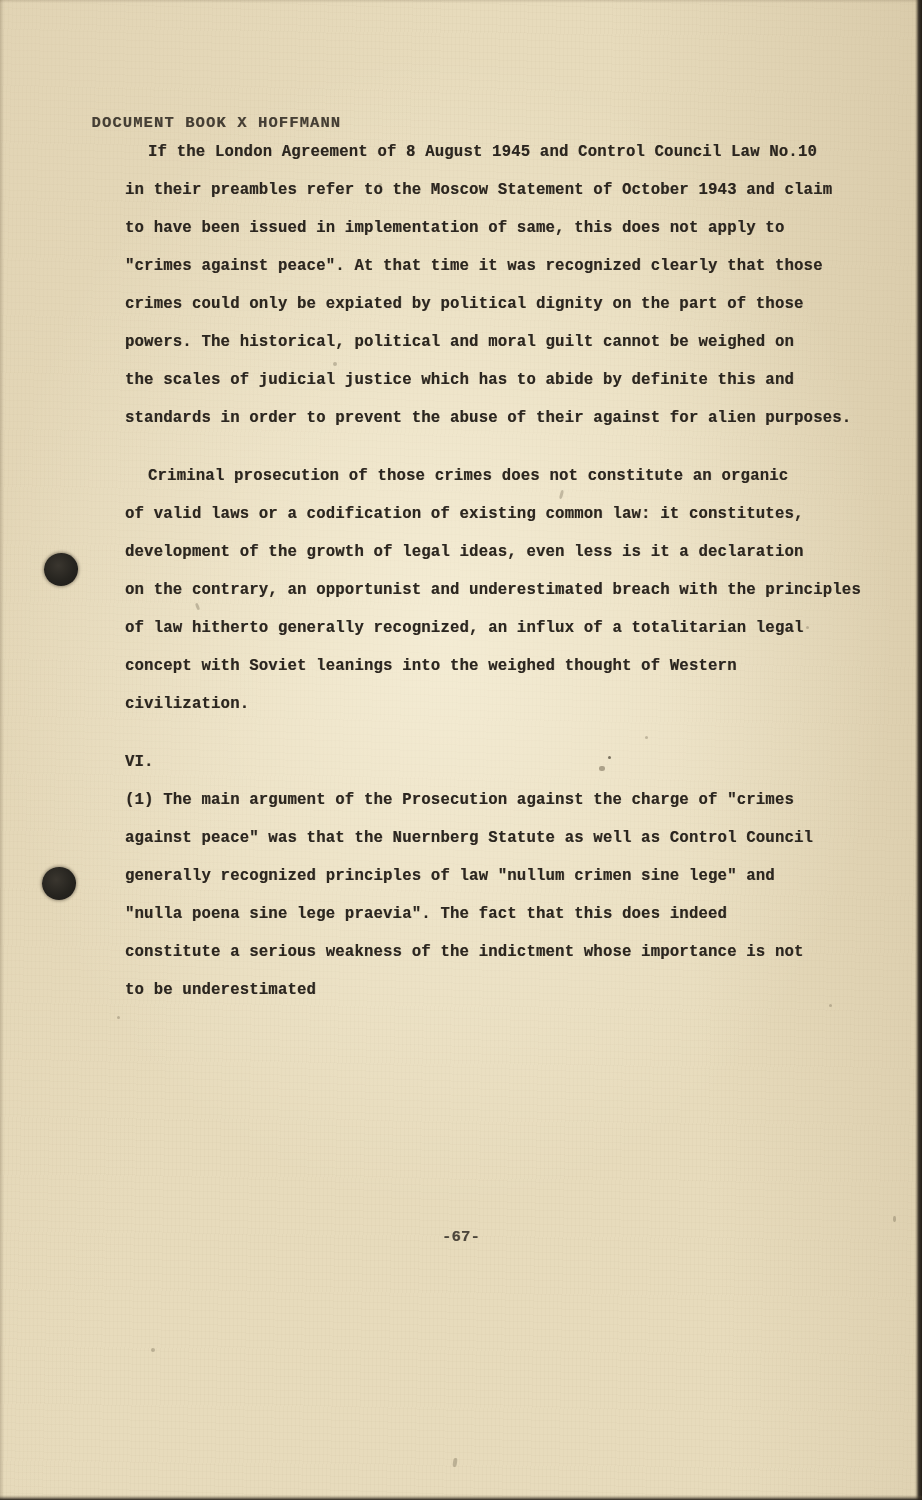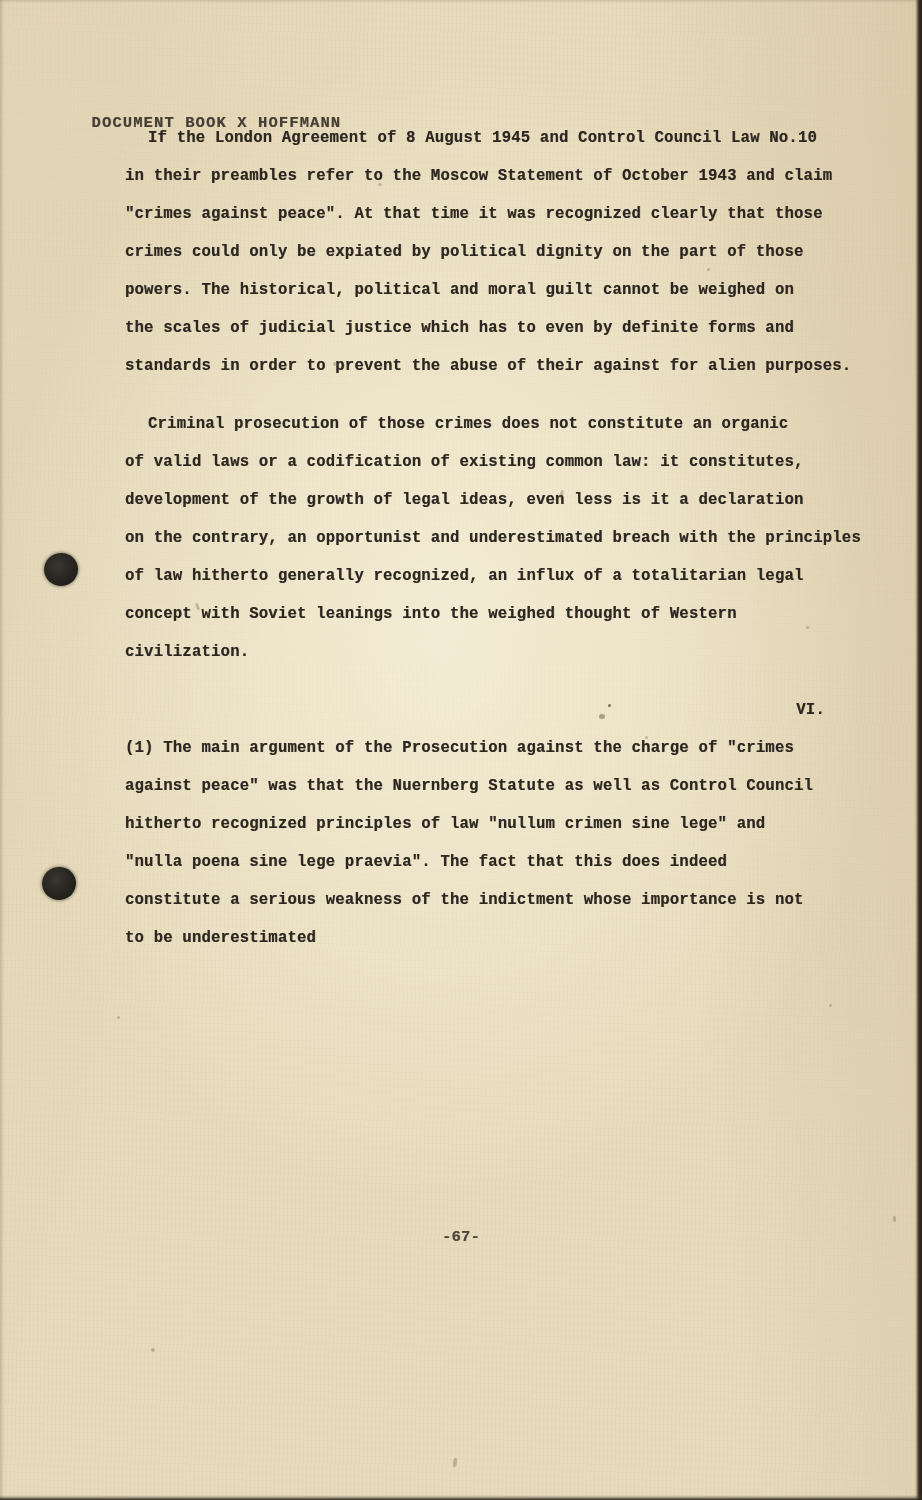--- a/index.html
+++ b/index.html
@@ -80,38 +80,38 @@
     text-align: left;
     font-size: 15.5px;
     opacity: 0.86;
     letter-spacing: 1.1px;
   }
   .doc-header span { padding-left: 50px; }
 
   .body-block {
     position: absolute;
     left: 125px;
-    top: 119px;
+    top: 133px;
     width: 760px;
   }
   .tline {
     height: 38px;
     line-height: 38px;
     font-size: 15.6px;
     white-space: pre;
   }
   .indent { padding-left: 23px; }
 
   .gap-para { height: 20px; }
 
   .section-head {
     height: 38px;
     line-height: 38px;
     font-size: 15.6px;
-    text-align: right;
+    text-align: left;
     padding-right: 60px;
     position: relative;
   }
   .speck-head {
     position: absolute;
     left: 483px;
     top: 13px;
     width: 3px;
     height: 3px;
     background: rgba(60,52,38,0.65);
@@ -167,42 +167,43 @@
   <div class="punch punch-2"></div>
 
   <div class="doc-header typed">
     <span>DOCUMENT BOOK X HOFFMANN</span>
   </div>
 
   <div class="body-block" id="body-block">
       <div>
         <div class="tline typed indent">If the London Agreement of 8 August 1945 and Control Council Law No.10</div>
         <div class="tline typed">in their preambles refer to the Moscow Statement of October 1943 and claim</div>
+        <div class="tline typed">to have been issued in implementation of same, this does not apply to</div>
         <div class="tline typed">"crimes against peace". At that time it was recognized clearly that those</div>
         <div class="tline typed">crimes could only be expiated by political dignity on the part of those</div>
         <div class="tline typed">powers. The historical, political and moral guilt cannot be weighed on</div>
-        <div class="tline typed">the scales of judicial justice which has to even by definite forms and</div>
+        <div class="tline typed">the scales of judicial justice which has to abide by definite this and</div>
         <div class="tline typed">standards in order to prevent the abuse of their against for alien purposes.</div>
       </div>
       <div class="gap-para"></div>
       <div>
         <div class="tline typed indent">Criminal prosecution of those crimes does not constitute an organic</div>
         <div class="tline typed">of valid laws or a codification of existing common law: it constitutes,</div>
         <div class="tline typed">development of the growth of legal ideas, even less is it a declaration</div>
         <div class="tline typed">on the contrary, an opportunist and underestimated breach with the principles</div>
         <div class="tline typed">of law hitherto generally recognized, an influx of a totalitarian legal</div>
         <div class="tline typed">concept with Soviet leanings into the weighed thought of Western</div>
         <div class="tline typed">civilization.</div>
       </div>
       <div class="gap-para"></div>
       <div class="section-head typed">VI.<div class="speck-head"></div><div class="speck-head2"></div></div>
       <div>
         <div class="tline typed">(1) The main argument of the Prosecution against the charge of "crimes</div>
         <div class="tline typed">against peace" was that the Nuernberg Statute as well as Control Council</div>
-        <div class="tline typed">hitherto recognized principles of law "nullum crimen sine lege" and</div>
+        <div class="tline typed">generally recognized principles of law "nullum crimen sine lege" and</div>
         <div class="tline typed">"nulla poena sine lege praevia". The fact that this does indeed</div>
         <div class="tline typed">constitute a serious weakness of the indictment whose importance is not</div>
         <div class="tline typed">to be underestimated</div>
       </div>
     </div>
 
   <div class="page-number typed">-67-</div>
 
   <div class="speck s1"></div>
   <div class="speck s2"></div>

